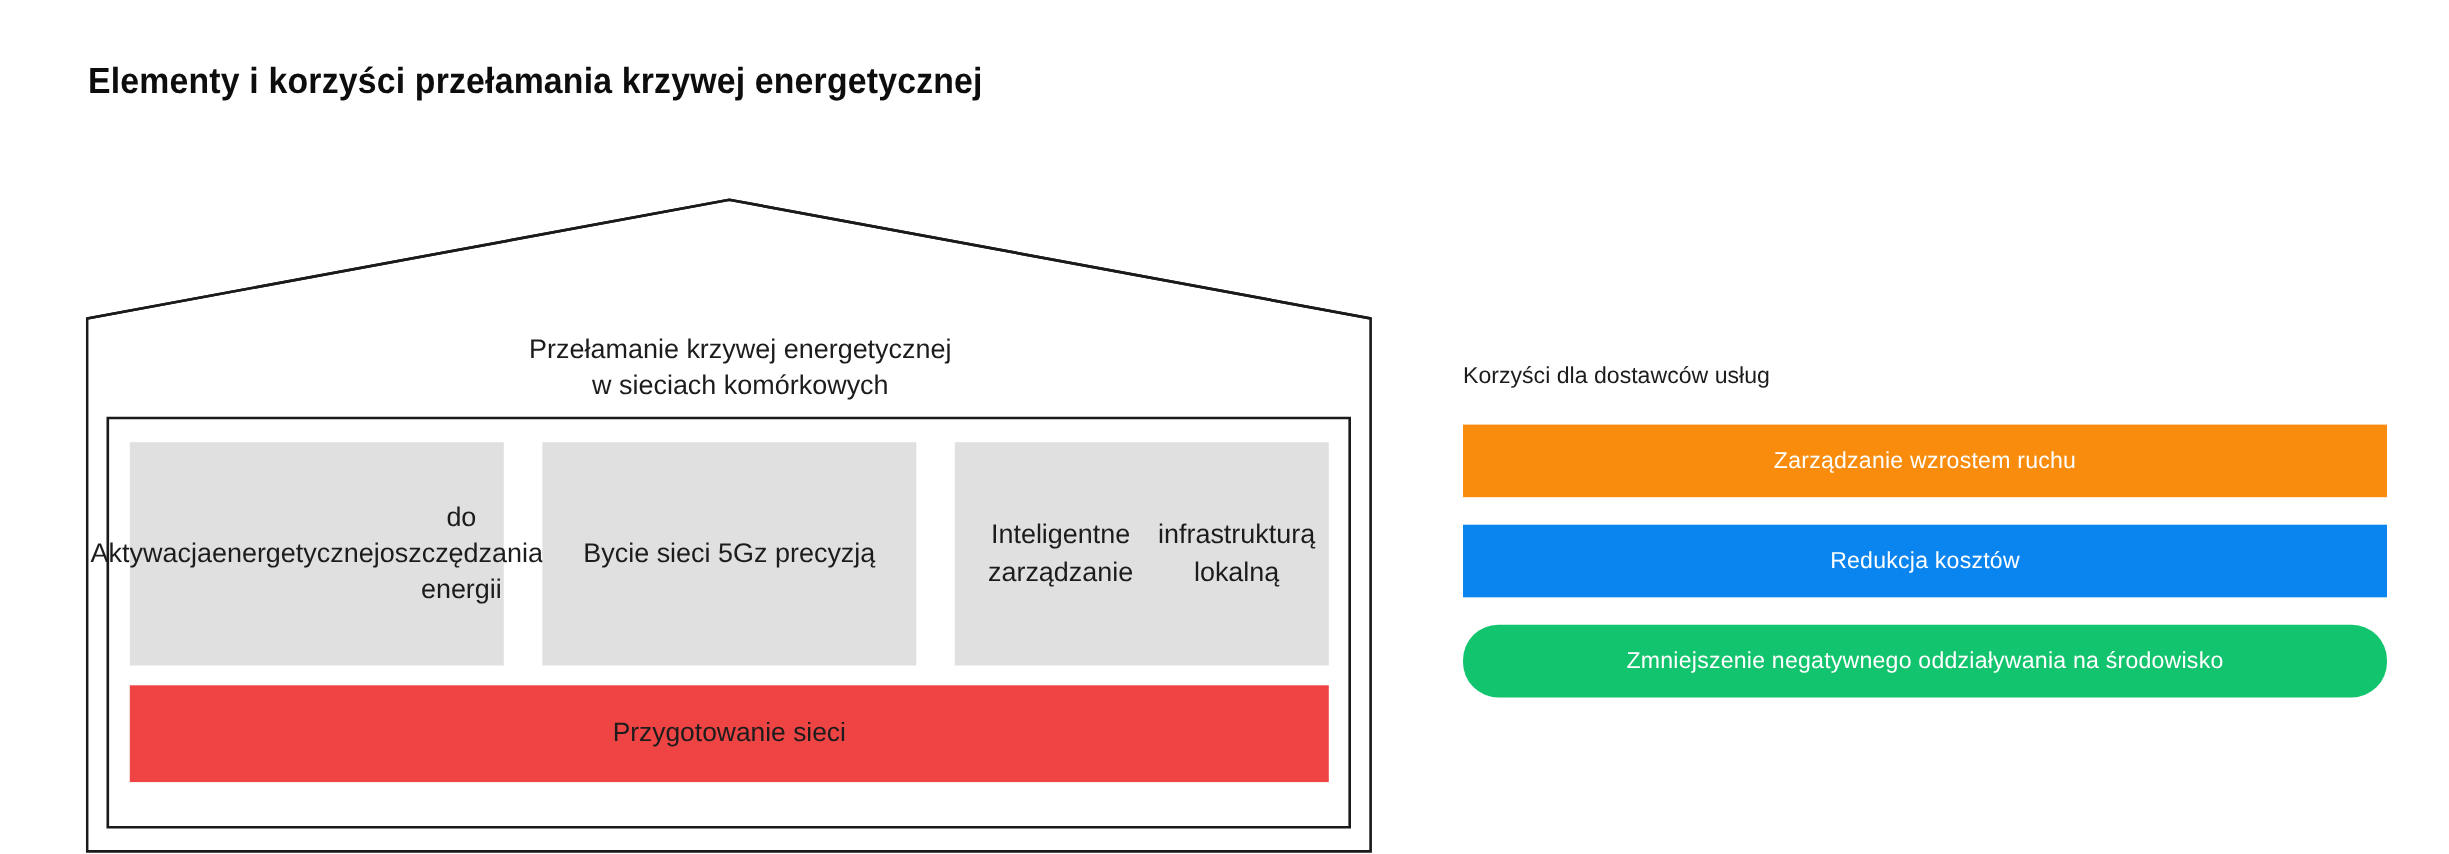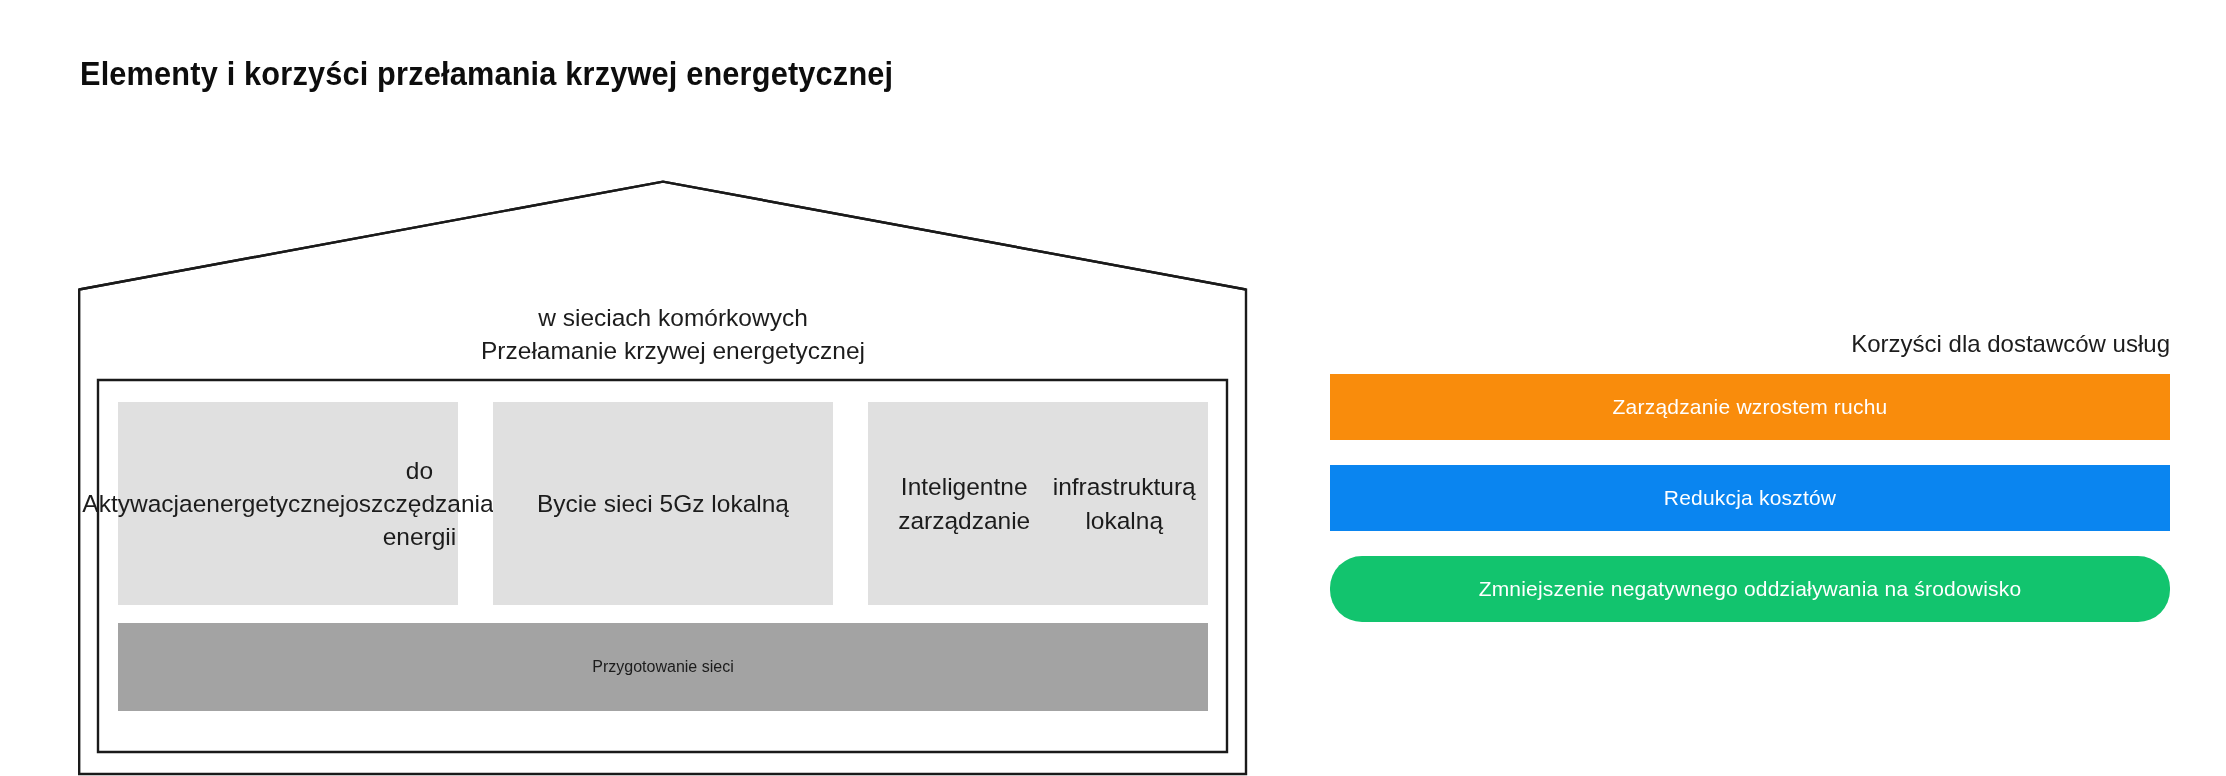--- a/index.html
+++ b/index.html
@@ -30,28 +30,28 @@
     display:flex;justify-content:space-between;
   }
   .pillar{
     background:#e0e0e0;width:340px;height:203px;
     display:flex;align-items:center;justify-content:center;text-align:center;
     font-size:24.5px;line-height:1.35;color:#1c1c1c;padding:0 10px;
     box-sizing:border-box;
   }
   #foundation-bar{
     position:absolute;left:40px;top:443px;width:1090px;height:88px;
-    background:#a3a3a3;display:flex;align-items:center;justify-content:center;
-    font-size:16px;color:#1c1c1c;
+    background:#ef4444;display:flex;align-items:center;justify-content:center;
+    font-size:24px;color:#1c1c1c;
   }
 
   
   #benefits-panel{position:absolute;left:1330px;top:330px;width:840px;}
   #benefits-heading{
-    text-align:right;font-size:24px;color:#1c1c1c;margin-bottom:16px;
+    text-align:left;font-size:21px;color:#1c1c1c;margin-bottom:32px;
   }
   .benefit-bar{
     height:66px;margin-bottom:25px;
     display:flex;align-items:center;justify-content:center;
     color:#ffffff;font-size:21px;letter-spacing:.2px;
   }
   .benefit-bar:last-child{margin-bottom:0;}
 </style>
 </head>
 <body>
@@ -63,33 +63,33 @@
   <svg id="house-outline" viewBox="0 0 1190 596" preserveAspectRatio="none">
 
     <path d="M 1.2 109.5 L 585 1.6 L 1168 109.5 L 1168 594 L 1.2 594 Z" fill="none" stroke="#1a1a1a" stroke-width="2.4" stroke-linejoin="miter" vector-effect="non-scaling-stroke"></path>
 
     <path d="M 1.2 109.5 L 585 1.6 L 1168 109.5" fill="none" stroke="#1a1a1a" stroke-width="2.4" vector-effect="non-scaling-stroke"></path>
 
     <rect x="20" y="200" width="1129" height="372" fill="none" stroke="#1a1a1a" stroke-width="2.4" vector-effect="non-scaling-stroke"></rect>
   </svg>
 
   <div id="roof-label">
+    <span>Przełamanie krzywej energetycznej</span>
     <span>w sieciach komórkowych</span>
-    <span>Przełamanie krzywej energetycznej</span>
   </div>
 
   <div id="pillars-row">
     <div class="pillar">
         <div>Aktywacja</div>
         <div>energetycznej</div>
         <div>do oszczędzania energii</div>
       </div>
     <div class="pillar">
         <div>Bycie sieci 5G</div>
-        <div>z lokalną</div>
+        <div>z precyzją</div>
       </div>
     <div class="pillar">
         <div>Inteligentne zarządzanie</div>
         <div>infrastrukturą lokalną</div>
       </div>
   </div>
 
   <div id="foundation-bar">Przygotowanie sieci</div>
 </div>
 

